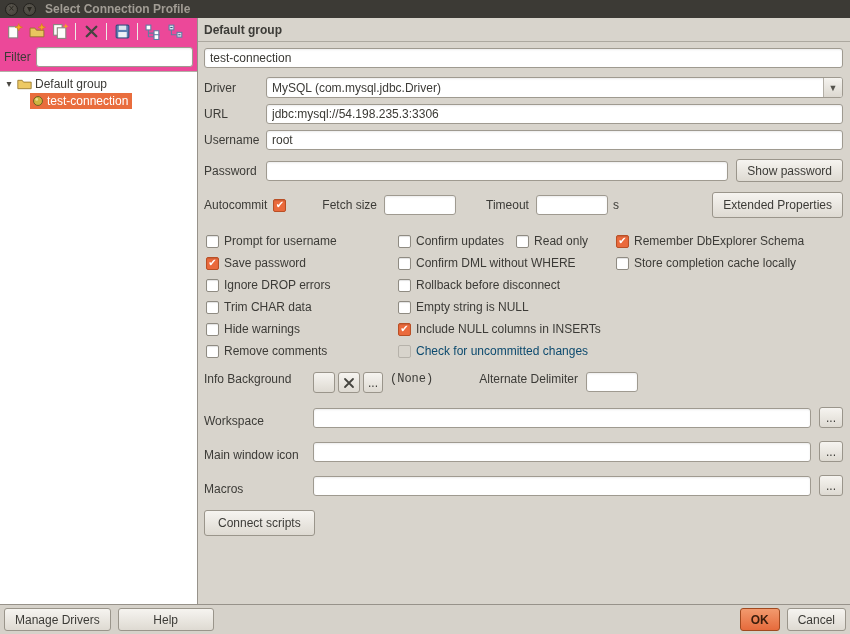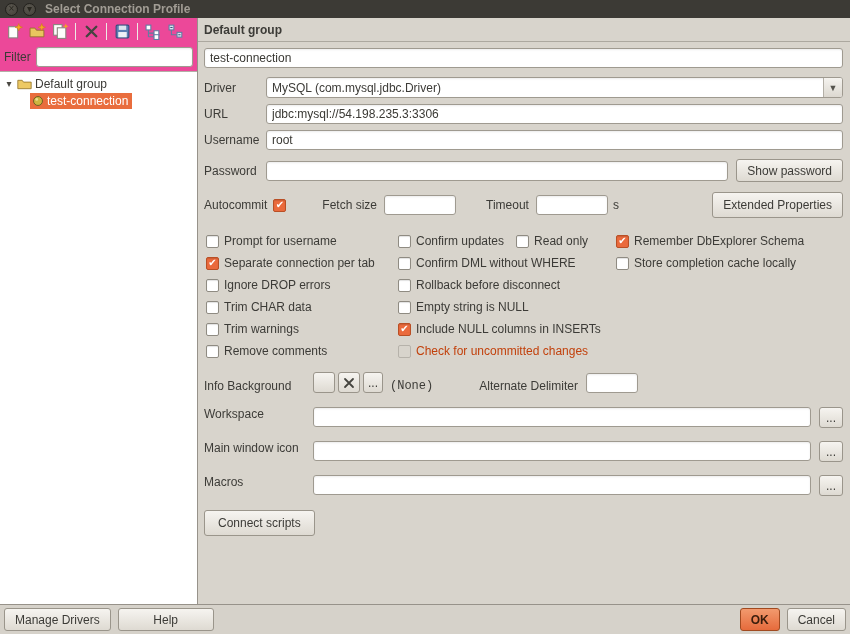--- a/index.html
+++ b/index.html
@@ -53,40 +53,40 @@
   .autocommit-row { margin:10px 0 4px 0; display:flex; align-items:center; }
   .small-input { width:72px; }
   .unit { margin-left:5px; }
 
   
   .cb { display:inline-flex; align-items:center; gap:5px; cursor:default; }
   .cb .box { width:13px; height:13px; flex:none; background:#fff; border:1px solid #8f8b82; border-radius:2px; box-shadow: inset 0 1px 1px rgba(0,0,0,0.12); display:flex; align-items:center; justify-content:center; font-size:10px; color:#fff; line-height:1; }
   .cb.checked .box { background:#ea6a3c; border-color:#b94f25; }
   .cb.checked .box::before { content:"✔"; }
   .cb.disabled .box { background:#d8d4cc; border-color:#b6b2aa; box-shadow:none; }
-  .cb.disabled .cb-label { color:#c2410c; }
+  .cb.disabled .cb-label { color:#0c4a6e; }
 
   .check-grid { display:flex; align-items:flex-start; margin:12px 0 10px 2px; }
   .check-col { display:flex; flex-direction:column; }
   .col1 { width:192px; }
   .col2 { width:218px; }
   .col3 { flex:1;text-align:right; }
   .check-row { height:22px; display:flex; align-items:center; gap:12px; }
 
   
-  .info-row { display:flex; align-items:flex-end; margin:4px 0 14px 0; }
+  .info-row { display:flex; align-items:flex-start; margin:4px 0 14px 0; }
   .swatch-btn { width:22px; height:21px; padding:0; }
   .mini-btn { width:22px; height:21px; padding:0; display:flex; align-items:center; justify-content:center; }
   .dots-btn { width:20px; height:21px; padding:0; }
   .none-label { margin-left:7px;font-family:Liberation Mono, monospace; }
   .alt-delim-label { margin-left:46px; }
   .alt-delim-input { width:52px; margin-left:8px; }
 
   
-  .path-row { display:flex; align-items:flex-start; margin-bottom:13px; }
+  .path-row { display:flex; align-items:flex-end; margin-bottom:13px; }
   .path-label { width:109px; flex:none; }
   .path-row .dots-btn { margin-left:8px; width:24px; }
 
   .scripts-row { display:flex; align-items:center; gap:22px; margin-top:14px; }
   .scripts-row .btn { height:26px; padding:4px 13px; }
 
   
   .bottom-bar { position:absolute; left:0; right:0; bottom:0; height:30px; border-top:1px solid #97928a; background:#d6d2ca; display:flex; align-items:center; gap:7px; padding:0 4px; }
   .help-btn { min-width:96px; }
   .spacer { flex:1; }
@@ -243,39 +243,39 @@
           <div class="check-col col1">
             <div class="check-row">
                 <span class="cb">
                   <span class="box"></span>
                   <span class="cb-label">Prompt for username</span>
                 </span>
               </div>
             <div class="check-row">
                 <span class="cb checked">
                   <span class="box"></span>
-                  <span class="cb-label">Separate connection per tab</span>
+                  <span class="cb-label">Save password</span>
                 </span>
               </div>
             <div class="check-row">
                 <span class="cb">
                   <span class="box"></span>
                   <span class="cb-label">Ignore DROP errors</span>
                 </span>
               </div>
             <div class="check-row">
                 <span class="cb">
                   <span class="box"></span>
                   <span class="cb-label">Trim CHAR data</span>
                 </span>
               </div>
             <div class="check-row">
                 <span class="cb">
                   <span class="box"></span>
-                  <span class="cb-label">Trim warnings</span>
+                  <span class="cb-label">Hide warnings</span>
                 </span>
               </div>
             <div class="check-row">
                 <span class="cb">
                   <span class="box"></span>
                   <span class="cb-label">Remove comments</span>
                 </span>
               </div>
           </div>
           <div class="check-col col2">

